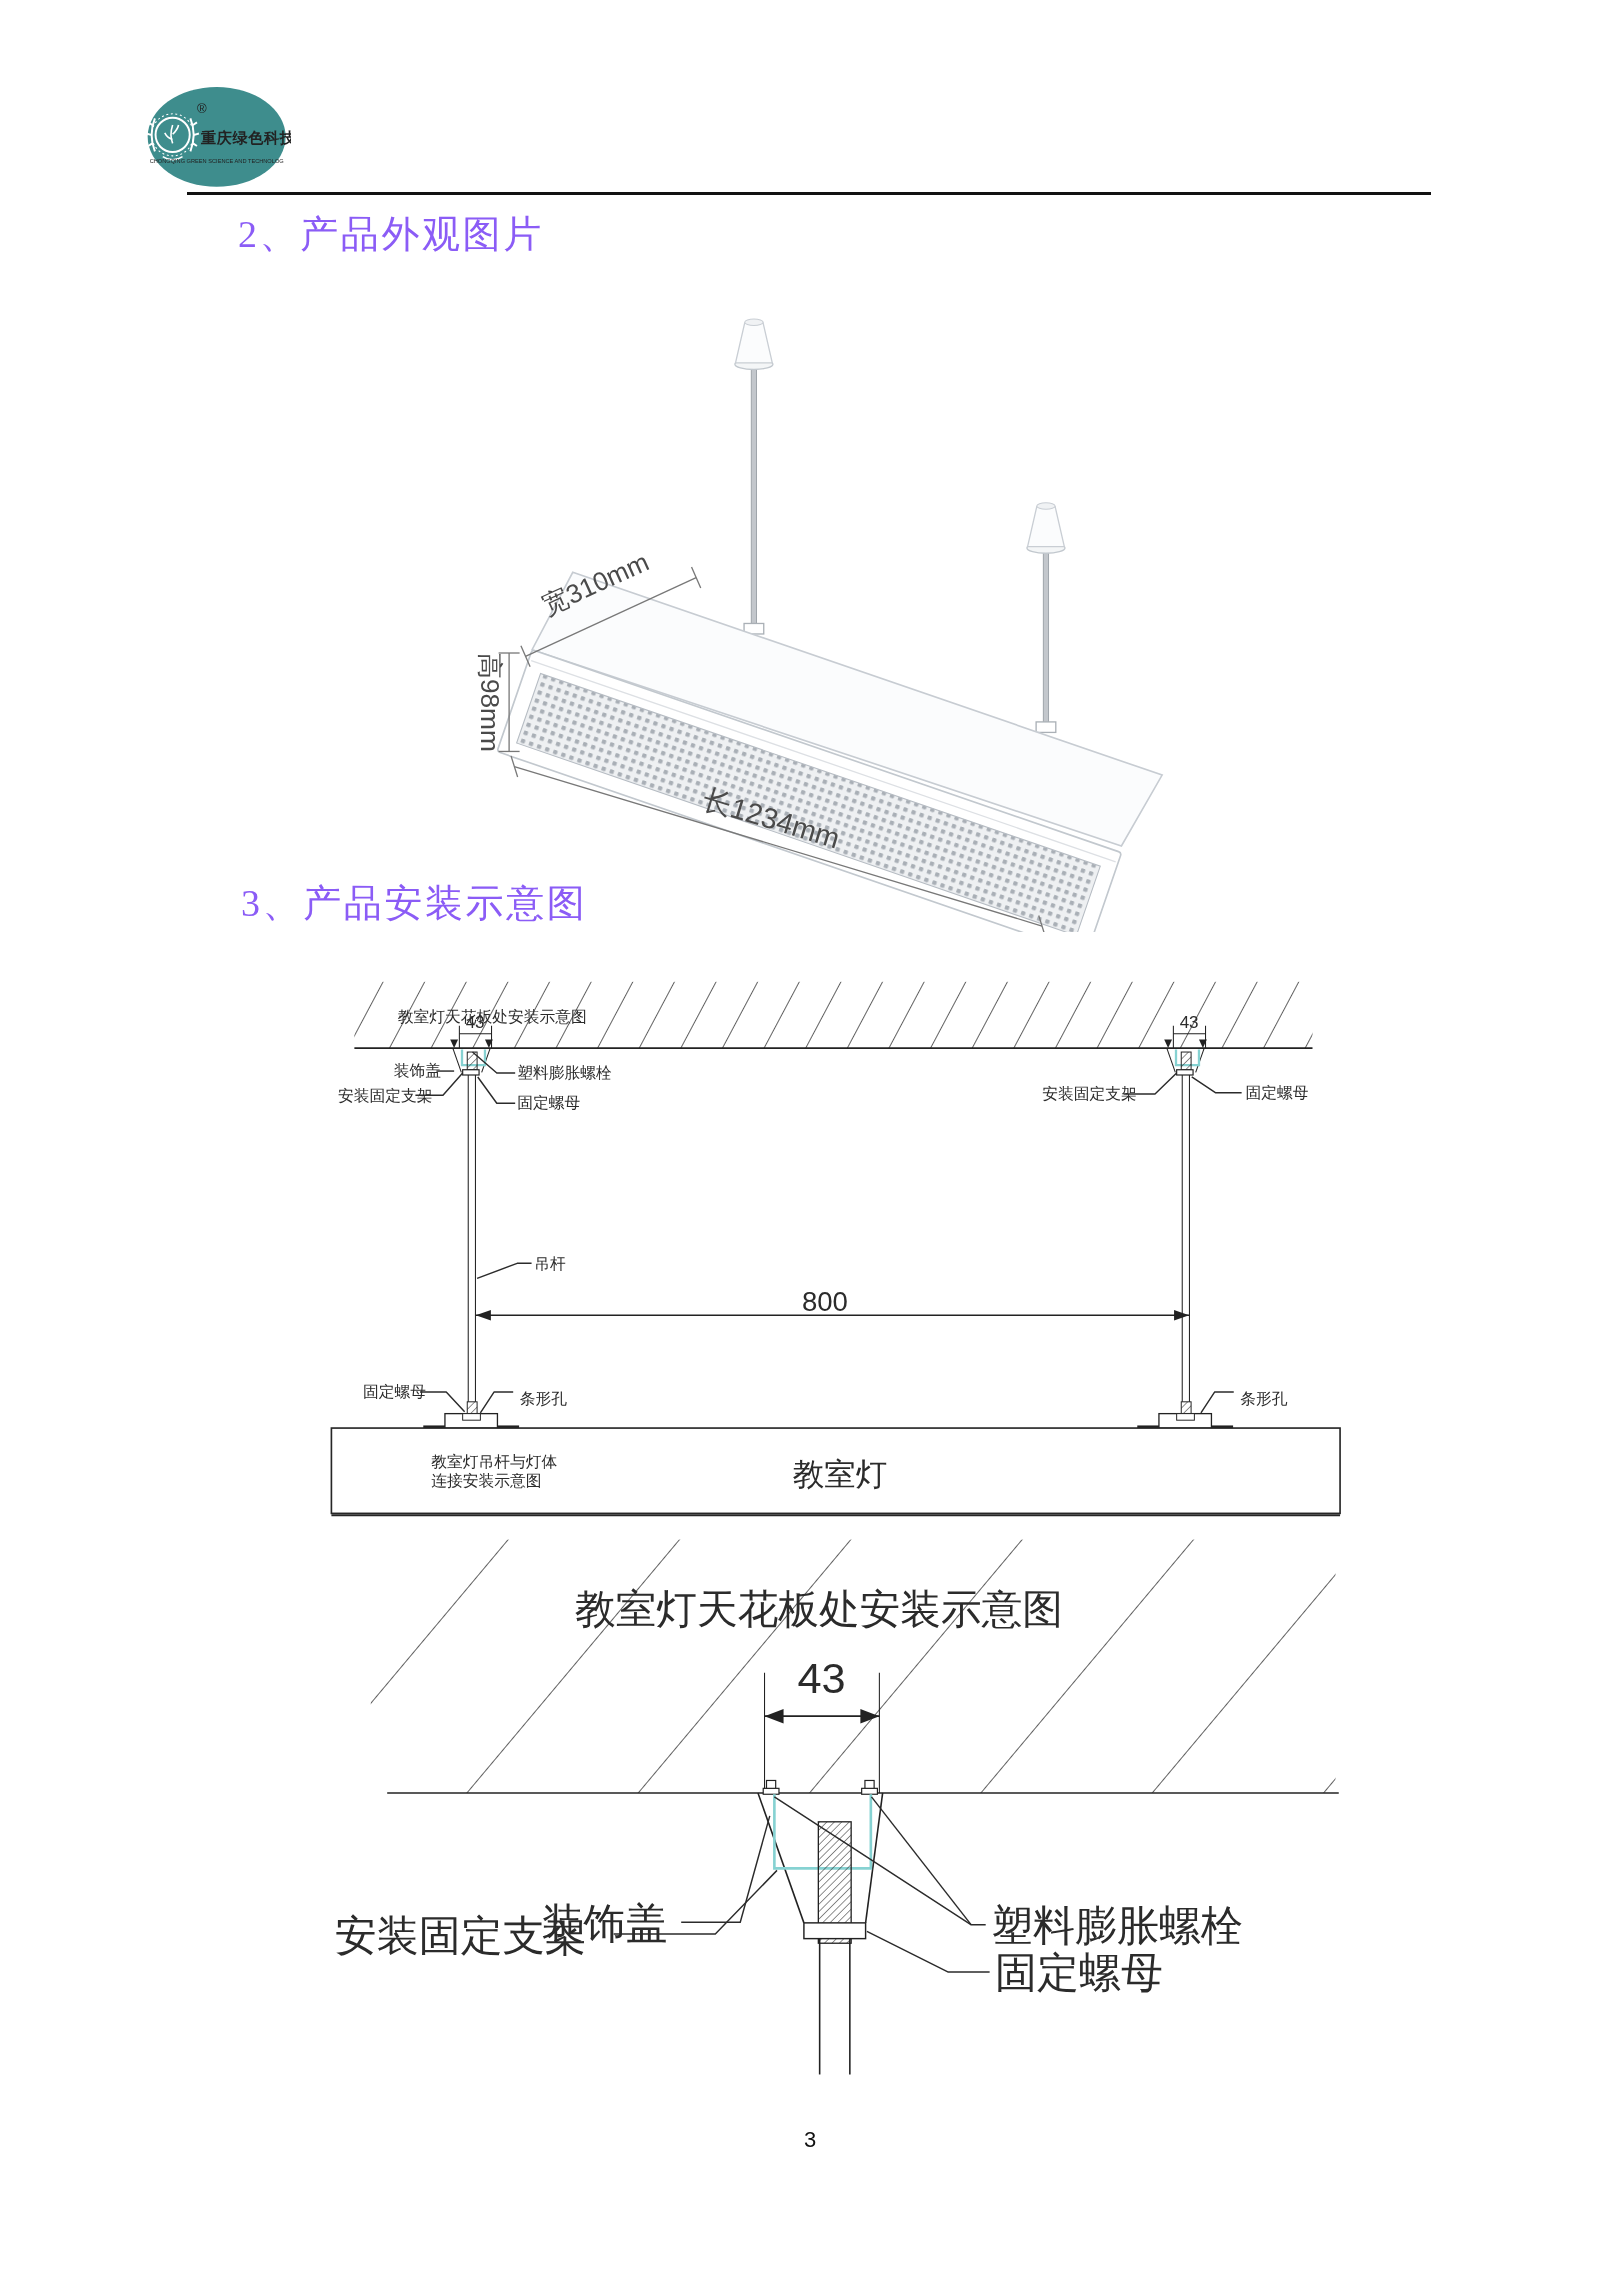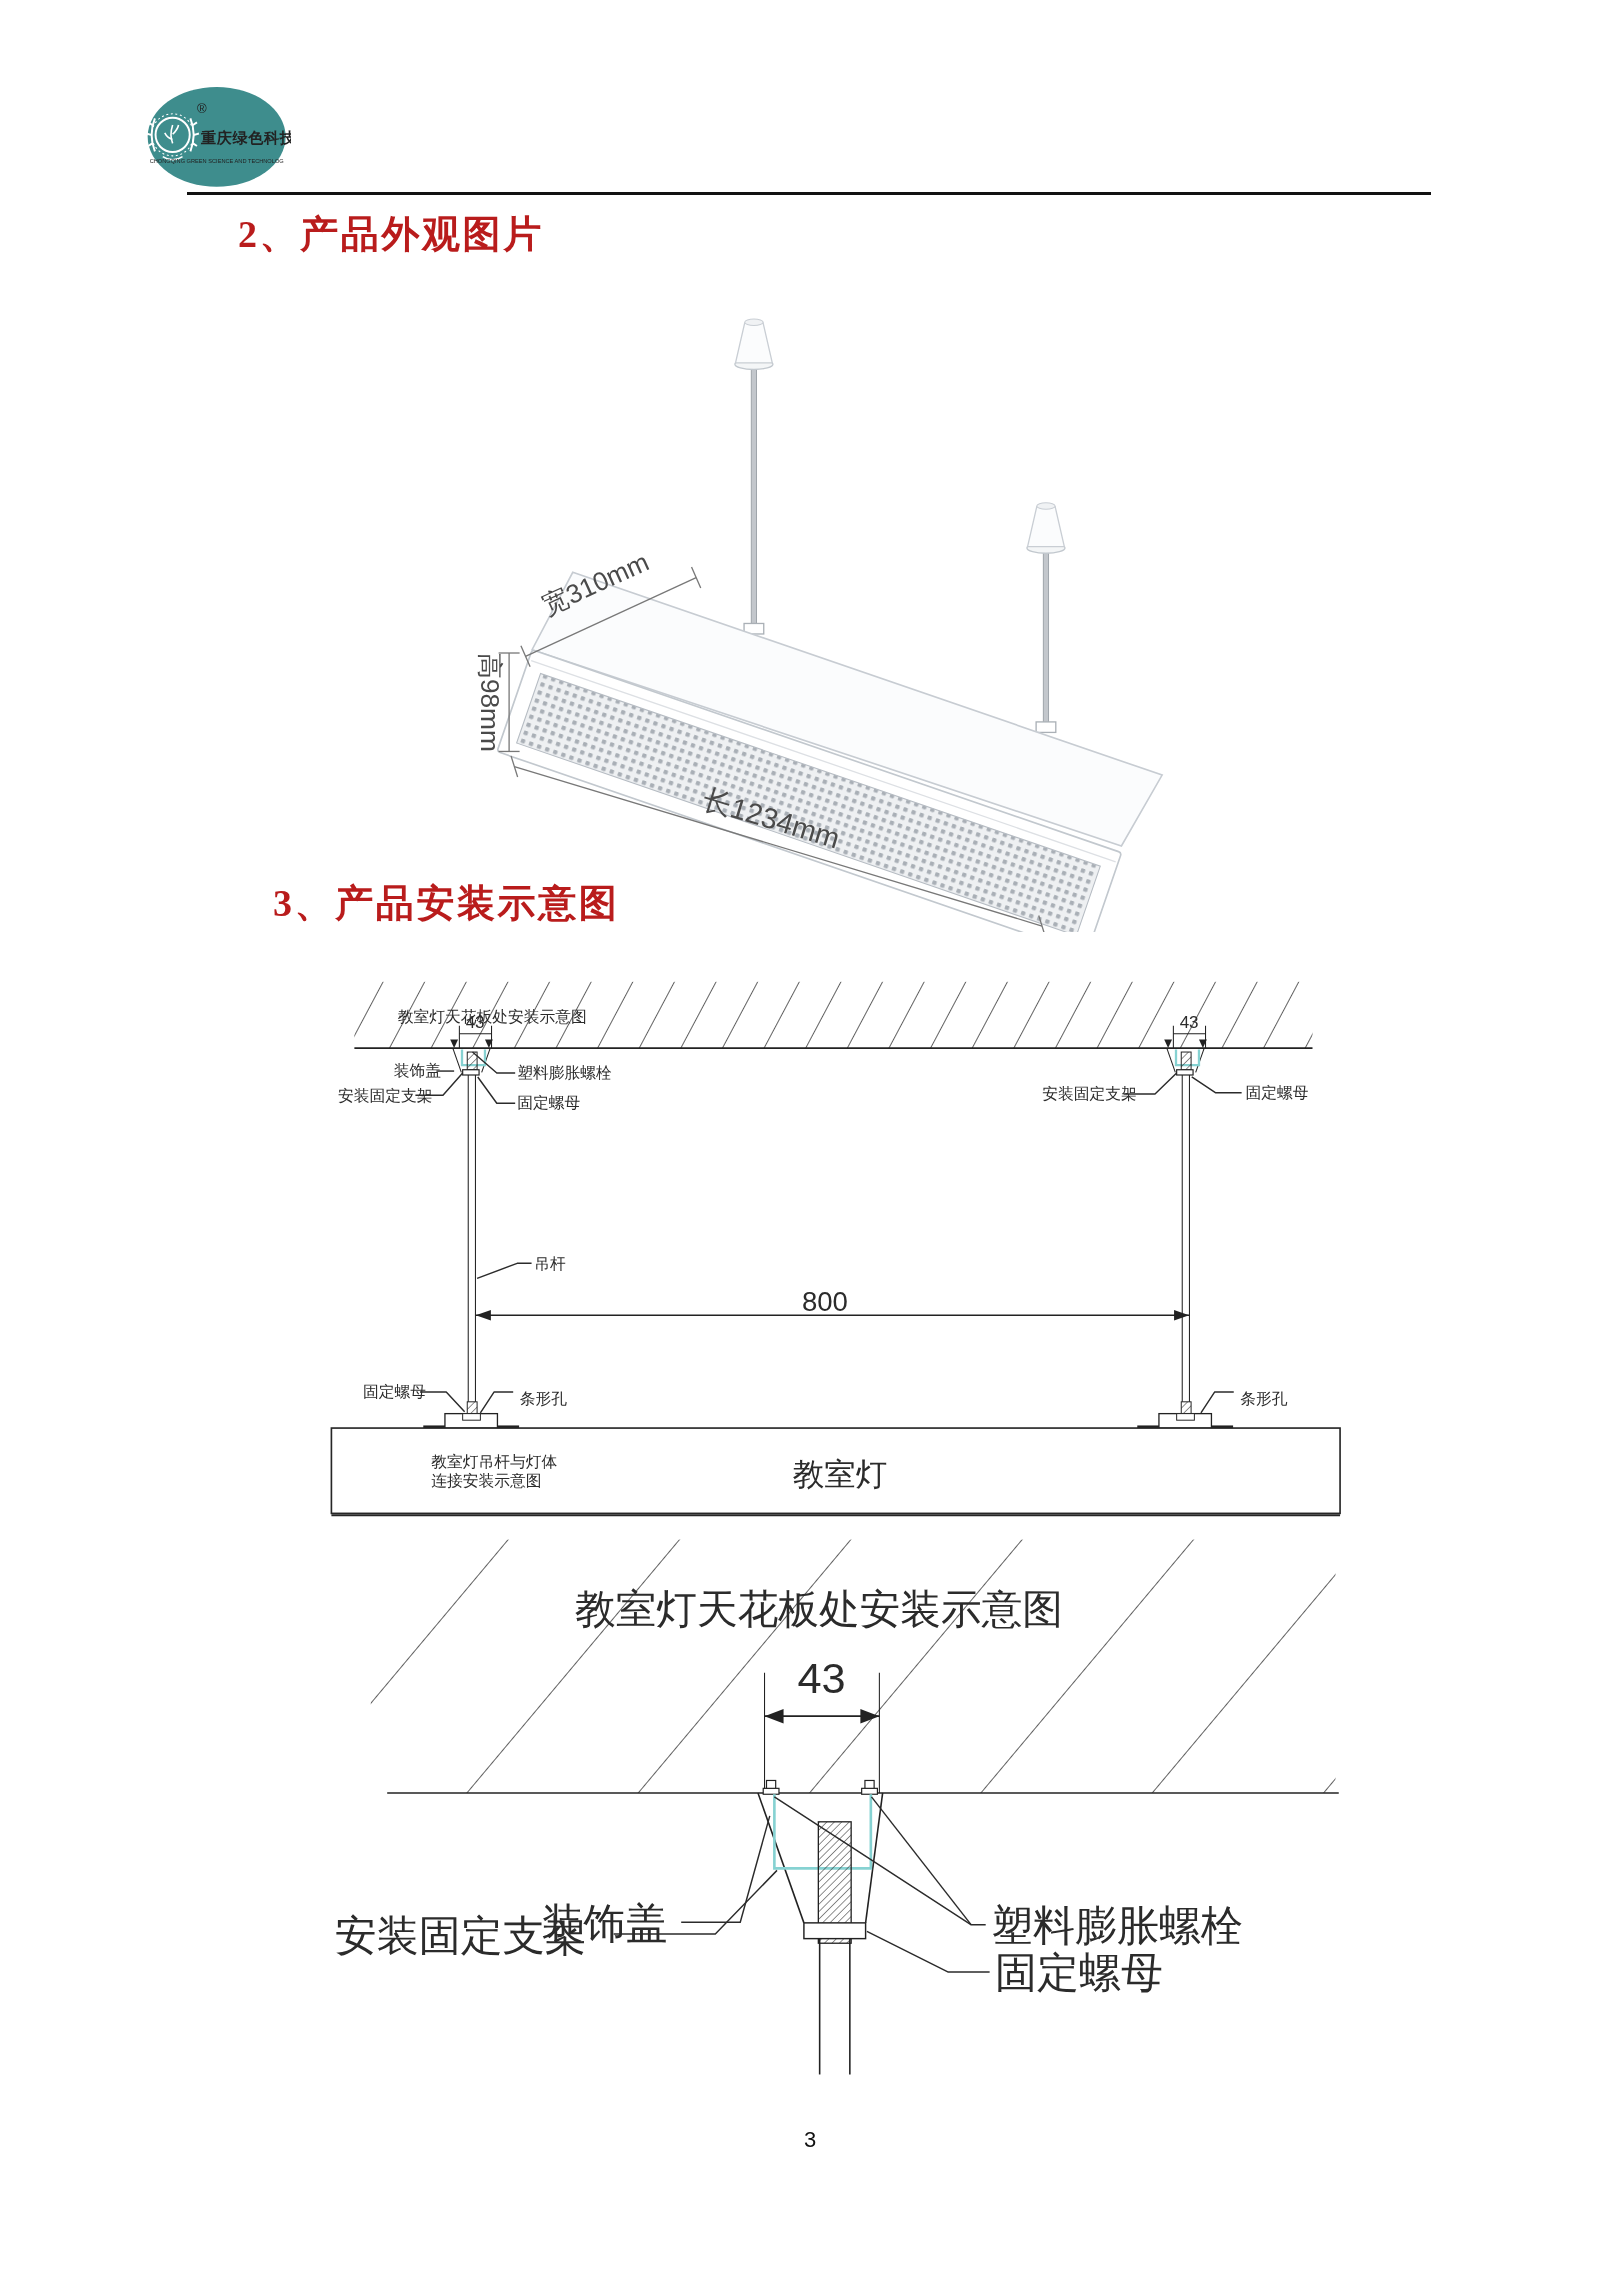--- a/index.html
+++ b/index.html
@@ -1,21 +1,21 @@
 <!DOCTYPE html>
 <html style="font-size:10.5px"><head>
 <meta charset="utf-8">
 <style>
   html,body{margin:0;padding:0;background:#888;}
   #page{position:relative;width:1621px;height:2295px;background:#ffffff;overflow:hidden;
         font-family:"Liberation Sans","DejaVu Sans",sans-serif;}
   .abs{position:absolute;}
   
   #rule{position:absolute;left:187px;top:192px;width:1244px;height:3.3px;background:#111;}
-  .heading{position:absolute;color:#b91c1c;font-weight:bold;font-size:38px;
+  .heading{position:absolute;color:#8b5cf6;font-weight:normal;font-size:38px;
            font-family:"Liberation Serif","DejaVu Serif",serif;letter-spacing:2.6px;white-space:nowrap;}
   
   text{fill:#222;}
   .cad24{font-size:24px;fill:#2b2b2b;}
   .cad26{font-size:26px;fill:#2b2b2b;}
   .cad42{font-size:42px;fill:#2b2b2b;}
   .cad48{font-size:48px;fill:#2b2b2b;}
   .cad62{font-size:62px;fill:#2b2b2b;}
   .cad64{font-size:64px;fill:#2b2b2b;}
   .cad66{font-size:66px;fill:#2b2b2b;}
@@ -99,21 +99,21 @@
     <text class="dimtxt" font-size="40" text-anchor="middle" transform="translate(172,660) rotate(90)">高98mm</text>
 
     <g stroke="#787878" stroke-width="2">
       <line x1="223" y1="758" x2="1027" y2="1001"></line>
       <line x1="218" y1="742" x2="228" y2="774"></line>
       <line x1="1022" y1="985" x2="1032" y2="1017"></line>
     </g>
     <text class="dimtxt" font-size="44" text-anchor="middle" transform="translate(610,852) rotate(16.8)">长1234mm</text>
   </svg>
 
-  <div class="heading" style="left:241px;top:878px;margin-left:32px;">3、产品安装示意图</div>
+  <div class="heading" style="left:241px;top:878px;">3、产品安装示意图</div>
 
   <svg class="abs" style="left:315px;top:952px;" width="1050" height="1149" viewBox="0 0 1600 1750">
     <defs>
       <pattern id="hatch1" width="56" height="56" patternUnits="userSpaceOnUse" patternTransform="rotate(-62)">
         <line x1="0" y1="0" x2="56" y2="0" stroke="#2b2b2b" stroke-width="2"></line>
       </pattern>
       <pattern id="hatch2" width="200" height="200" patternUnits="userSpaceOnUse" patternTransform="rotate(-50)">
         <line x1="0" y1="0" x2="200" y2="0" stroke="#2b2b2b" stroke-width="2"></line>
       </pattern>
       <pattern id="boltHatch" width="8" height="8" patternUnits="userSpaceOnUse" patternTransform="rotate(-45)">

